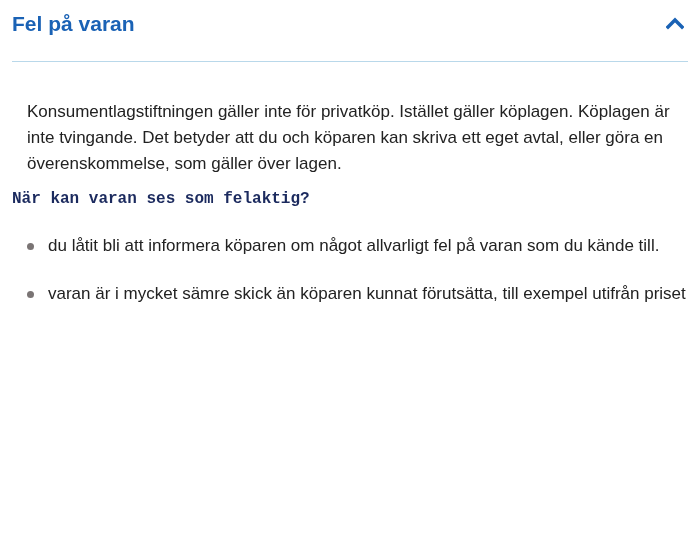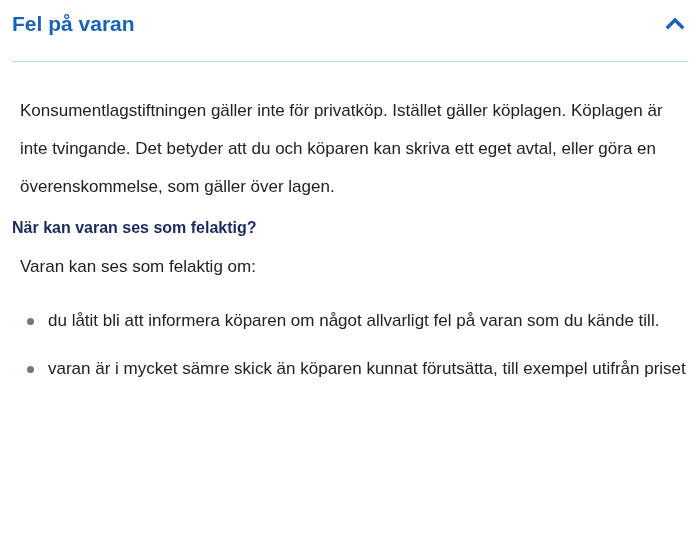--- a/index.html
+++ b/index.html
@@ -45,33 +45,34 @@
     width: 18px;
     height: 14px;
   }
   .content {
     position: absolute;
     left: 12px;
     right: 12px;
     top: 84px;
   }
   p {
-    margin: 8px;
+    margin: 15px;
     font-size: 17px;
-    line-height: 38px;
+    line-height: 26px;
     color: #222222;
   }
   .p1 { margin-bottom: 10px; }
   .p2 { margin-bottom: 44px; }
   .subheading {
     margin: 0 0 6px 0;
     font-size: 16px;
     line-height: 24px;
     font-weight: bold;
     color: #1b2a5e;
+    font-family: Liberation Mono, monospace;
   }
   ul.bullets {
     list-style: none;
     margin: 22px 0 0 0;
     padding: 0;
   }
   ul.bullets li {
     position: relative;
     padding-left: 36px;
     font-size: 17px;
@@ -98,21 +99,20 @@
     <span class="chevron">
       <svg width="18" height="14" viewBox="0 0 18 14">
         <polyline points="2,11 9,4 16,11" fill="none" stroke="#1a62b5" stroke-width="3.4" stroke-linecap="square" stroke-linejoin="miter"></polyline>
       </svg>
     </span>
   </div>
 
   <div class="content">
     <p class="p1">Konsumentlagstiftningen gäller inte för privatköp. Istället gäller köplagen. Köplagen är inte tvingande. Det betyder att du och köparen kan skriva ett eget avtal, eller göra en överenskommelse, som gäller över lagen.</p>
     <h3 class="subheading">När kan varan ses som felaktig?</h3>
-    <p>Varan kan ses som felaktig om:</p>
     <ul class="bullets">
       <li>
         <span class="bullet-dot"></span>
         <span>du låtit bli att informera köparen om något allvarligt fel på varan som du kände till.</span>
       </li>
       <li>
         <span class="bullet-dot"></span>
         <span>varan är i mycket sämre skick än köparen kunnat förutsätta, till exempel utifrån priset</span>
       </li>
     </ul>

